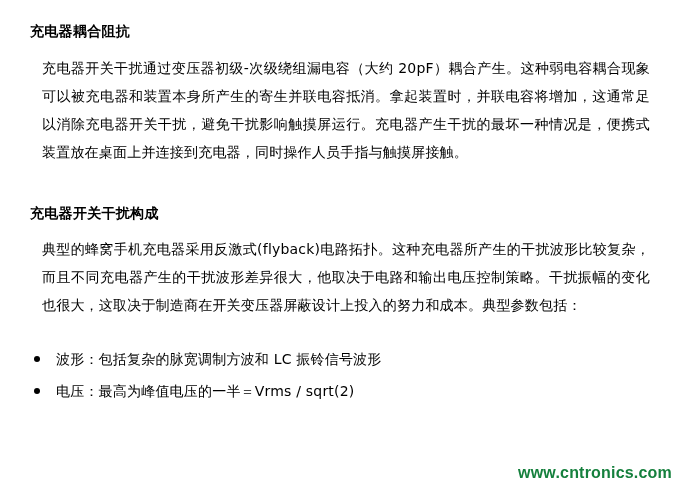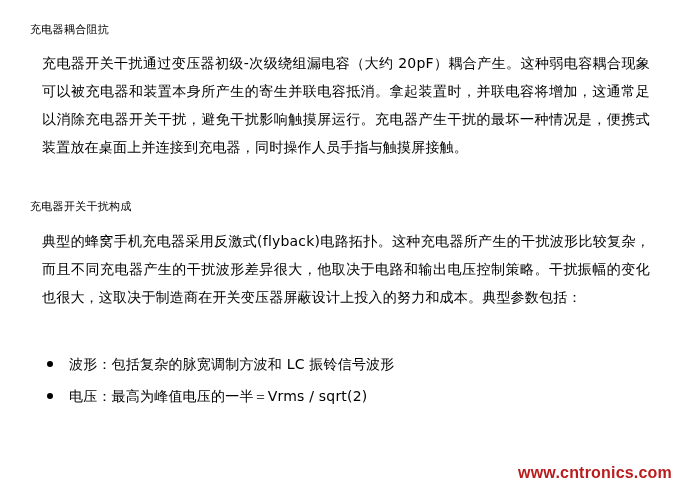--- a/index.html
+++ b/index.html
@@ -16,42 +16,42 @@
     position: relative;
   }
   .page {
     position: relative;
     width: 688px;
     height: 490px;
     box-sizing: border-box;
     padding: 22px 26px 0 30px;
   }
   .heading {
-    font-size: 11px;
-    font-weight: normal;
+    font-size: 14px;
+    font-weight: bold;
     line-height: 1.4;
     letter-spacing: 0.3px;
     margin: 0 0 10px 0;
   }
   .para {
     font-size: 14px;
     line-height: 28px;
     text-align: justify;
     text-justify: inter-ideograph;
     margin: 12px;
     letter-spacing: 0.2px;
   }
   .gap-lg {
     height: 26px;
   }
   .gap-md {
     height: 14px;
   }
   .bullets {
-    margin: 13px;
+    margin: 0;
     padding: 0;
     list-style: none;
   }
   .bullet-item {
     position: relative;
     padding-left: 26px;
     font-size: 14px;
     line-height: 28px;
     margin-bottom: 4px;
     letter-spacing: 0.2px;
@@ -64,21 +64,21 @@
     height: 6px;
     background: #000;
     border-radius: 50%;
   }
   .watermark {
     position: absolute;
     right: 16px;
     bottom: 8px;
     font-size: 16px;
     font-weight: bold;
-    color: #b91c1c;
+    color: #15803d;
     letter-spacing: 0.2px;
     font-family: "Liberation Sans", sans-serif;
   }
 </style>
 </head>
 <body>
 
 <div class="page">
 
   <h2 class="heading">充电器耦合阻抗</h2>

